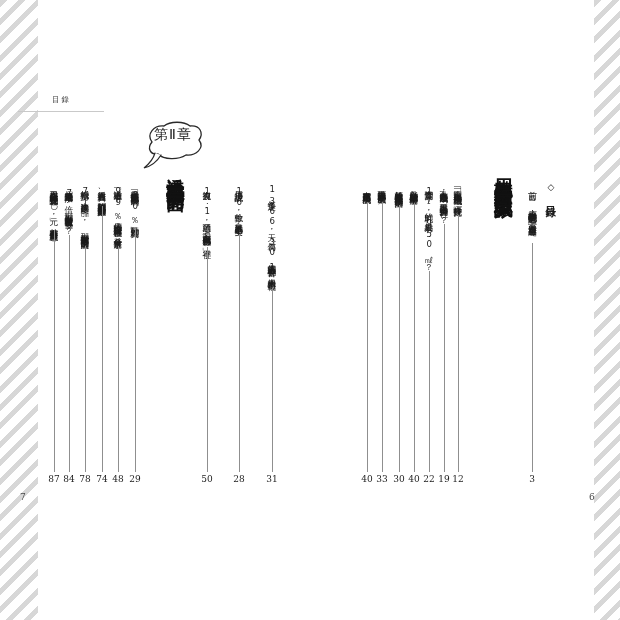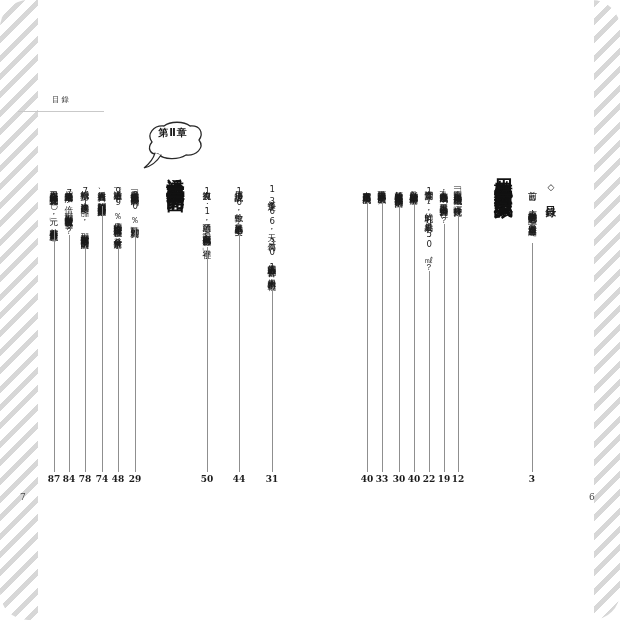--- a/index.html
+++ b/index.html
@@ -1,18 +1,18 @@
 <!DOCTYPE html>
 <html><head>
 <meta charset="utf-8">
 <style>
   html,body{margin:0;padding:0;background:#fff;}
   .canvas{
     position:relative;width:620px;height:620px;background:#ffffff;overflow:hidden;
-    font-family:"DejaVu Sans",sans-serif;color:#1c1c1c;border-radius:28px;
+    font-family:"DejaVu Sans",sans-serif;color:#1c1c1c;
   }
   
   .edge{position:absolute;top:0;bottom:0;pointer-events:none;
     background:repeating-linear-gradient(135deg,#cacaca 0 5px,transparent 5px 13px);
     opacity:.75;}
   .edge.left{left:0;width:38px;}
   .edge.right{right:0;width:26px;}
 
   
   .running-head{position:absolute;left:52px;top:95px;font-size:7.5px;letter-spacing:2px;color:#3a3a3a;}
@@ -28,33 +28,33 @@
   .contents-heading .lbl{margin-top:5px;writing-mode:vertical-rl;text-orientation:upright;
     font-size:10.5px;letter-spacing:2px;line-height:1;}
 
   
   .vcol{position:absolute;width:16px;top:184px;height:300px;
     display:flex;flex-direction:column;align-items:center;}
   .vcol .vtext{writing-mode:vertical-rl;text-orientation:upright;
     font-size:8.6px;line-height:1;letter-spacing:.4px;white-space:nowrap;color:#1c1c1c;}
   .vcol.preface .vtext{font-size:9px;}
   .vcol .leader{flex:1 1 auto;width:1px;min-height:5px;background:#8f8f8f;margin:4px 0 3px;}
-  .vcol .pnum{font-family:"DejaVu Serif",serif;font-size:9px;font-weight:bold;line-height:1;color:#1c1c1c;}
+  .vcol .pnum{font-family:"DejaVu Serif",serif;font-size:9px;font-weight:normal;line-height:1;color:#1c1c1c;}
 
   
   .chapter-title{position:absolute;top:164px;width:26px;writing-mode:vertical-rl;text-orientation:upright;
     font-size:18.5px;font-weight:bold;letter-spacing:1.5px;line-height:1.05;color:#111;}
   .chapter-title.c1{left:487px;}
   .chapter-title.c2{left:159px;}
 
   
   .bubble{position:absolute;top:118px;width:66px;height:54px;}
   .bubble svg{position:absolute;left:0;top:0;}
   .bubble .badge{position:absolute;left:0;top:8px;width:66px;text-align:center;
-    font-size:10px;font-weight:bold;letter-spacing:1px;color:#1c1c1c;}
+    font-size:14px;font-weight:normal;letter-spacing:1px;color:#1c1c1c;}
   .bubble.b1{left:470px;}
   .bubble.b2{left:140px;}
 </style>
 </head>
 <body>
 
 <div class="canvas">
 
   <div class="edge left"></div>
   <div class="edge right"></div>
@@ -116,21 +116,21 @@
   </div>
 
   <div class="vcol" style="left:264px;">
     <span class="vtext">1年多達366天，為何30個人的班級至少都會有1組人的生日重複？</span>
     <span class="leader"></span>
     <span class="pnum">31</span>
   </div>
   <div class="vcol" style="left:231px;">
     <span class="vtext">信用卡設計成16位數字，目的不只是為了安全？</span>
     <span class="leader"></span>
-    <span class="pnum">44</span>
+    <span class="pnum">28</span>
   </div>
   <div class="vcol" style="left:199px;">
     <span class="vtext">視力沒有1.1的選項，理由就藏在視力檢查的「C」字裡</span>
     <span class="leader"></span>
     <span class="pnum">50</span>
   </div>
 
   <div class="bubble b2">
     <svg width="66" height="54" viewBox="0 0 66 54">
       <path d="M12,24 C6,16 14,7 24,8 C30,3 44,3 50,8 C60,7 64,15 59,22 C65,30 56,38 46,37 C38,42 24,42 18,36 C10,37 7,30 12,24 Z" fill="#ffffff" stroke="#2a2a2a" stroke-width="1.3" stroke-linejoin="round"></path>

